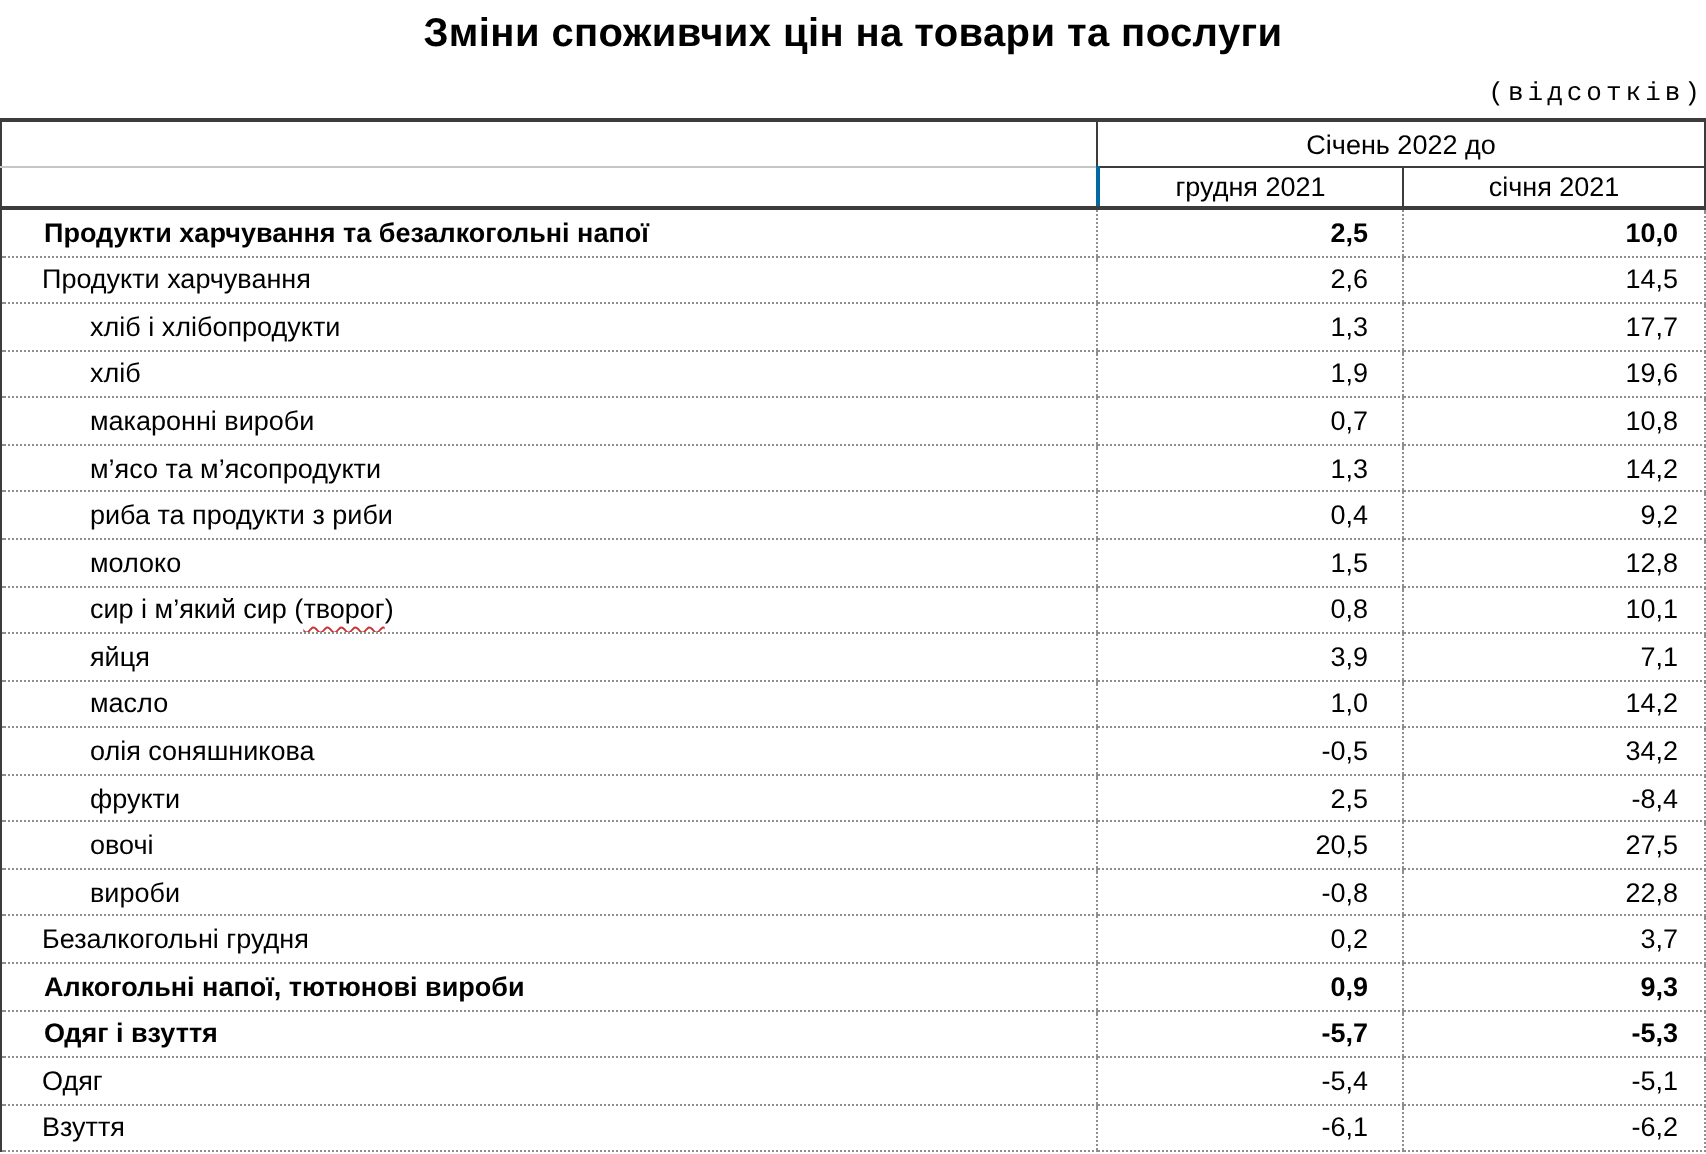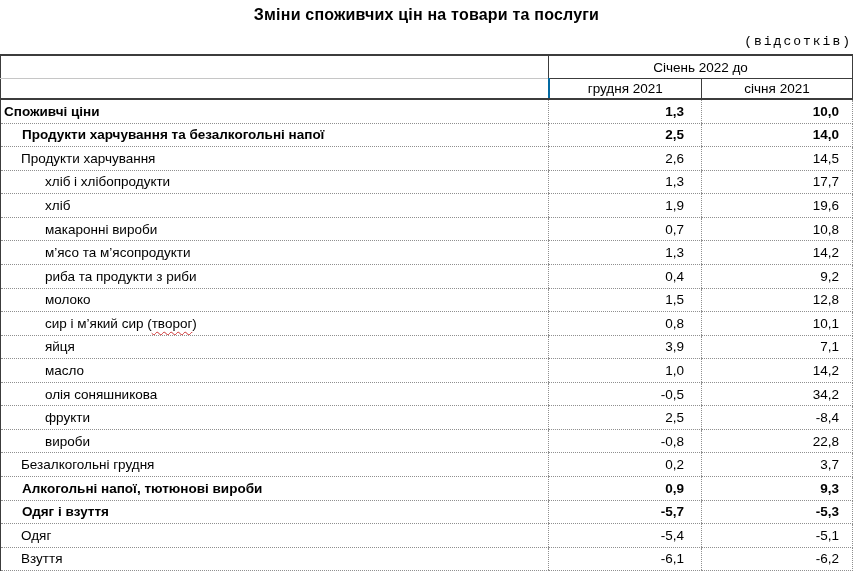--- a/index.html
+++ b/index.html
@@ -1,21 +1,21 @@
 <!DOCTYPE html>
 <html><head>
 <meta charset="utf-8">
 <style>
   html,body{margin:0;padding:0}
   body{
     width:853px;height:577px;background:#ffffff;color:#000;
     font-family:"Liberation Sans",sans-serif;overflow:hidden;
   }
   .title{
-    text-align:center;font-weight:bold;font-size:16px;padding-top:6px;
+    text-align:center;font-weight:bold;font-size:20px;padding-top:6px;
     letter-spacing:.2px;
   }
   .units{
     text-align:right;font-family:Liberation Mono, monospace;font-size:13px;
     letter-spacing:2px;margin-top:10px;padding-right:1px;
   }
   table{
     border-collapse:collapse;table-layout:fixed;width:852px;margin-top:5px;
     border-top:2px solid #3c3c3c;border-left:1px solid #3c3c3c;
   }
@@ -67,29 +67,24 @@
         <td class="lbl-empty"></td>
         <th class="span-head" colspan="2">Січень 2022 до</th>
       </tr>
       <tr class="h2">
         <td class="lbl-empty2"></td>
         <th class="c1">грудня 2021</th>
         <th class="c2">січня 2021</th>
       </tr>
     </thead>
     <tbody id="rows">
-        <tr class="row ind0 bold">
-          <td class="lbl">Споживчі ціни</td>
-          <td class="val v1">1,3</td>
-          <td class="val v2">10,0</td>
-        </tr>
         <tr class="row ind1 bold">
           <td class="lbl">Продукти харчування та безалкогольні напої</td>
           <td class="val v1">2,5</td>
-          <td class="val v2">14,0</td>
+          <td class="val v2">10,0</td>
         </tr>
         <tr class="row ind2">
           <td class="lbl">Продукти харчування</td>
           <td class="val v1">2,6</td>
           <td class="val v2">14,5</td>
         </tr>
         <tr class="row ind3">
           <td class="lbl">хліб і хлібопродукти</td>
           <td class="val v1">1,3</td>
           <td class="val v2">17,7</td>
@@ -138,20 +133,25 @@
           <td class="lbl">олія соняшникова</td>
           <td class="val v1">-0,5</td>
           <td class="val v2">34,2</td>
         </tr>
         <tr class="row ind3">
           <td class="lbl">фрукти</td>
           <td class="val v1">2,5</td>
           <td class="val v2">-8,4</td>
         </tr>
         <tr class="row ind3">
+          <td class="lbl">овочі</td>
+          <td class="val v1">20,5</td>
+          <td class="val v2">27,5</td>
+        </tr>
+        <tr class="row ind3">
           <td class="lbl">вироби</td>
           <td class="val v1">-0,8</td>
           <td class="val v2">22,8</td>
         </tr>
         <tr class="row ind2">
           <td class="lbl">Безалкогольні грудня</td>
           <td class="val v1">0,2</td>
           <td class="val v2">3,7</td>
         </tr>
         <tr class="row ind1 bold">

